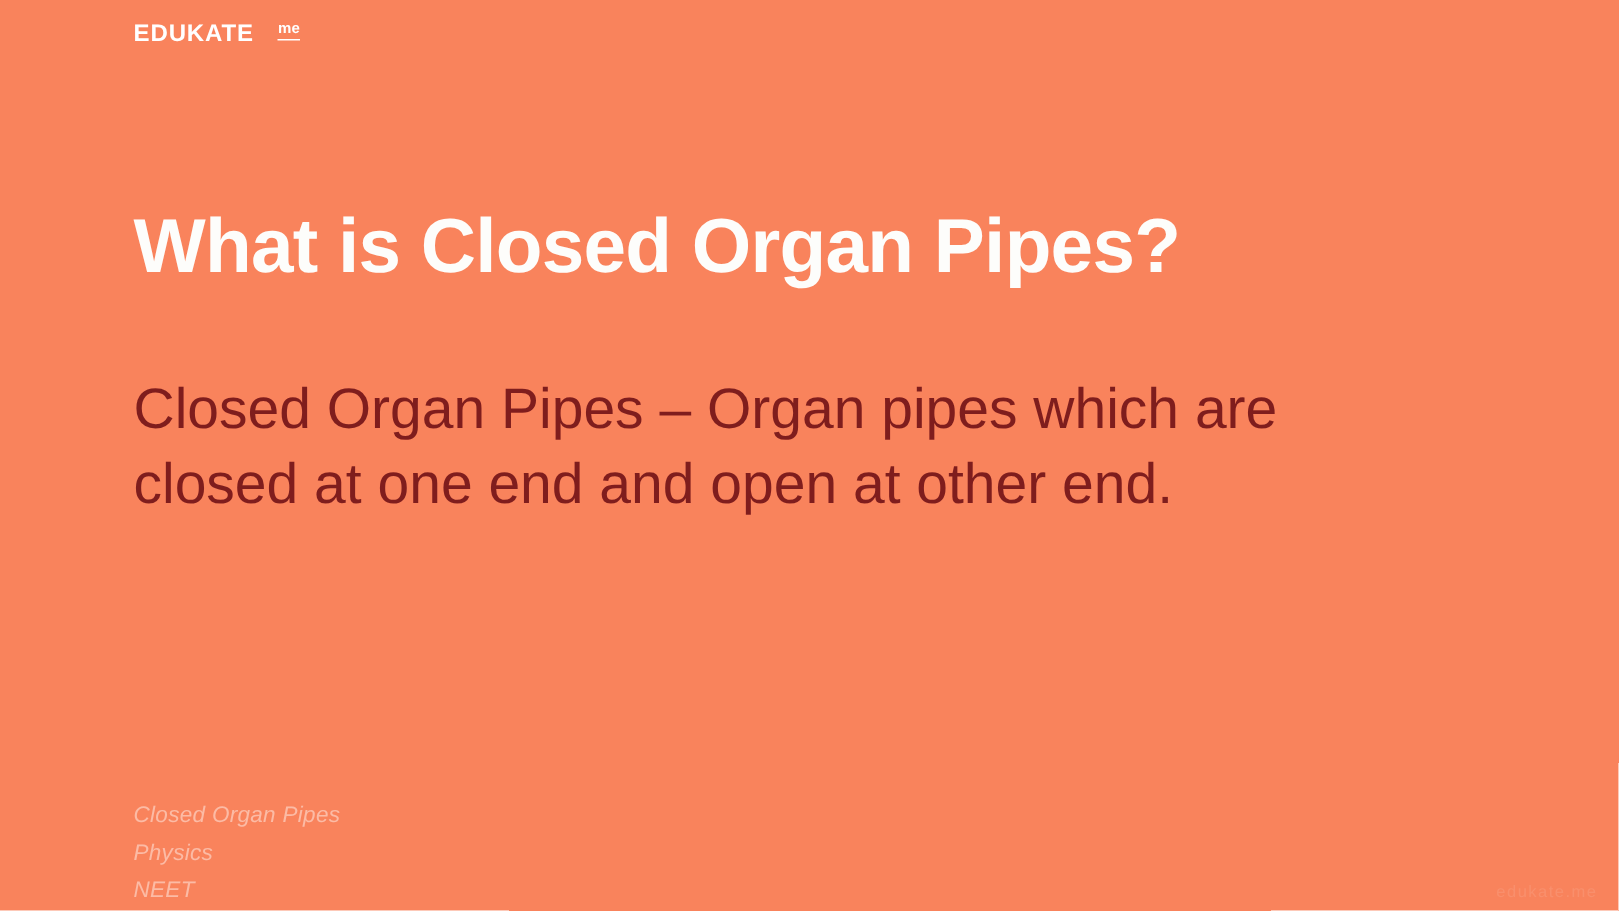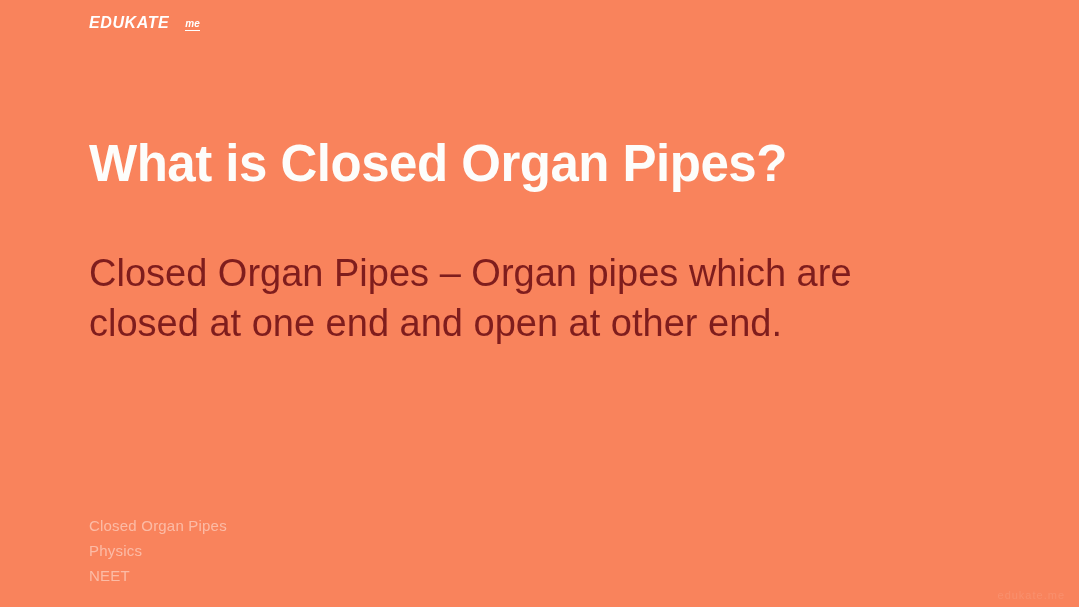--- a/index.html
+++ b/index.html
@@ -17,25 +17,24 @@
     background: #f9835c;
     overflow: hidden;
   }
 
   
   #logo {
     position: absolute;
     left: 89px;
     top: 15px;
     display: flex;
-    align-items: flex-end;
+    align-items: flex-start;
     color: #ffffff;
     line-height: 1;
     user-select: none;
-    font-style: italic;
   }
   #logo .wordmark {
     font-size: 16px;
     font-weight: bold;
     letter-spacing: 0.6px;
     color: #ffffff;
   }
   #logo .suffix {
     font-size: 10px;
     font-weight: bold;
@@ -74,29 +73,30 @@
     line-height: 1.32;
     margin: 0;
   }
 
   
   #footer {
     position: absolute;
     left: 89px;
     bottom: 6px;
     line-height: 1;
+    font-style: italic;
   }
   #footer .meta-line {
     font-size: 15px;
     color: rgba(255, 255, 255, 0.45);
     margin-bottom: 10px;
     letter-spacing: 0.2px;
   }
   #footer .meta-line:last-child {
-    margin-bottom: 18px;
+    margin-bottom: 0;
   }
 
   
   #watermark {
     position: absolute;
     right: 14px;
     bottom: 6px;
     font-size: 11px;
     letter-spacing: 1px;
     color: rgba(255, 255, 255, 0.1);

